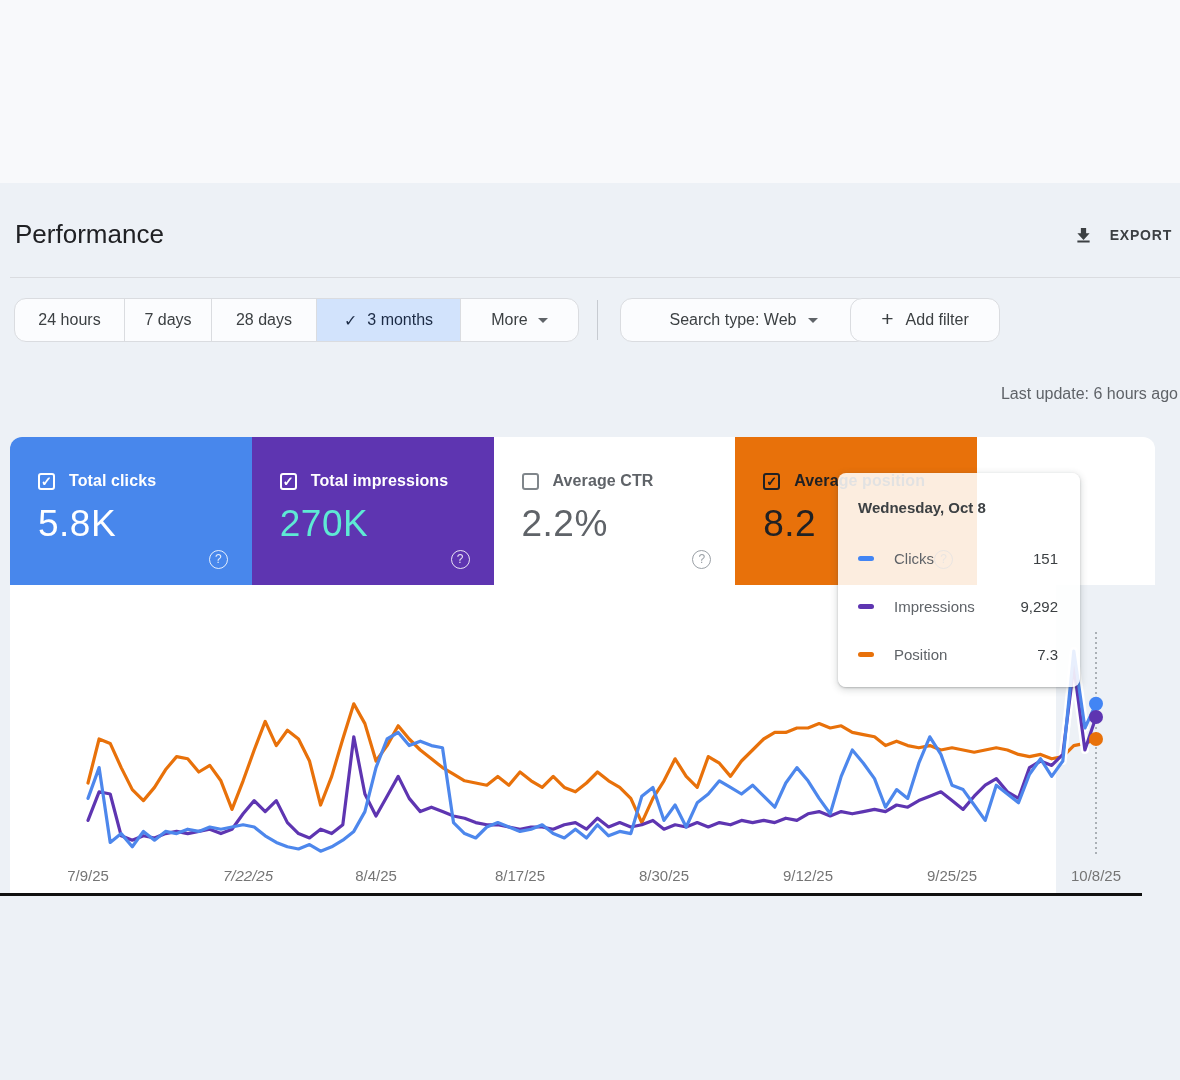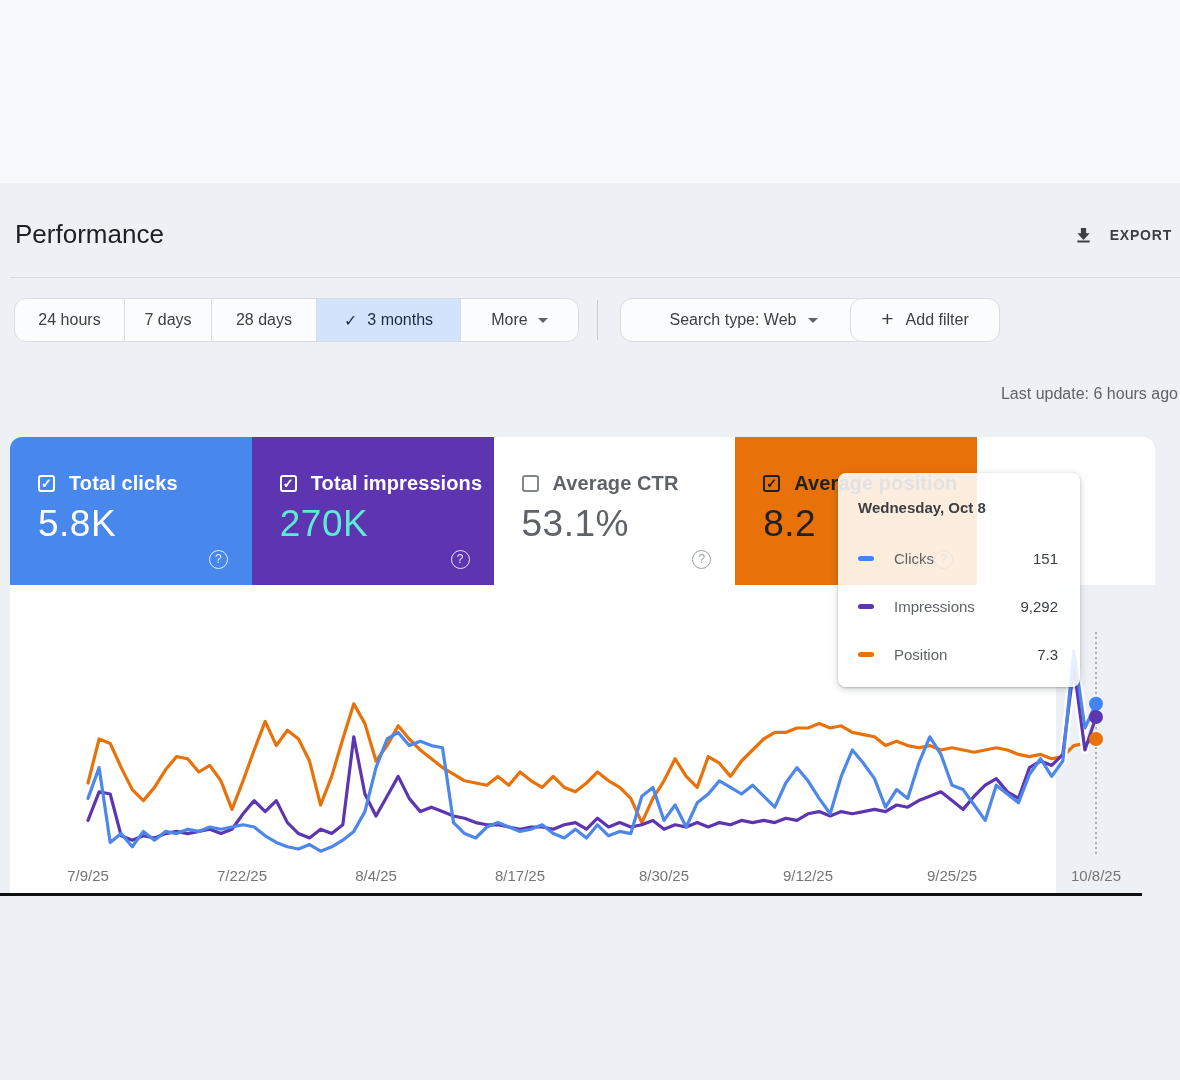--- a/index.html
+++ b/index.html
@@ -32,21 +32,21 @@
   .pill.add-filter { left:850px; width:150px; }
   .plus-glyph { font-size:21px; color:#3c4043; font-weight:400; margin-top:-2px; }
   .last-update { position:absolute; right:2px; top:385px; font-size:16px; color:#5f6368; }
 
   
   .cards-wrap { position:absolute; left:10px; top:437px; width:1145px; height:148px; background:#ffffff; border-radius:12px 12px 0 0; z-index:1; }
   .mcard { position:absolute; top:0; height:148px; cursor:pointer; }
   .mcard.first { border-radius:12px 0 0 0; }
   .mcard-head { position:absolute; left:38px; top:472px; display:flex; align-items:center; gap:14px; }
   .cb { width:17px; height:17px; border:2px solid; border-radius:3px; font-size:13px; font-weight:700; line-height:13px; text-align:center; flex:0 0 auto; }
-  .mcard-label { font-size:20px; font-weight:700; letter-spacing:0.1px; }
+  .mcard-label { font-size:16px; font-weight:700; letter-spacing:0.1px; }
   .mcard-value { position:absolute; left:38px; top:503px; font-size:37px; font-weight:400; letter-spacing:0.5px; }
   .help-icon { position:absolute; right:24px; bottom:16px; width:19px; height:19px; border:1.5px solid; border-radius:50%; font-size:12px; line-height:16px; text-align:center; font-weight:400; }
 
   
   .chart-wrap { position:absolute; left:10px; top:585px; width:1046px; height:308px; background:#ffffff; z-index:0; }
   .chart-svg { position:absolute; left:0; top:0; }
   .x-label { position:absolute; top:282px; transform:translateX(-50%); font-size:15px; color:#757575; white-space:nowrap; }
   .bottom-line { position:absolute; left:0; top:893px; width:1142px; height:3px; background:#101010; z-index:3; }
 
   
@@ -122,21 +122,21 @@
         <span class="mcard-label" style="color: rgb(255, 255, 255);">Total impressions</span>
       </div>
       <div class="mcard-value" style="left: 28px; top: 66px; position: absolute; color: #5eead4;">270K</div>
       <span class="help-icon" style="border-color: rgba(255, 255, 255, 0.85); color: rgba(255, 255, 255, 0.85);">?</span>
     </div>
     <div class="mcard" style="left: 483.5px; width: 241.75px; background: rgb(255, 255, 255);">
       <div class="mcard-head" style="left: 28px; top: 35px; position: absolute;">
         <span class="cb" style="border-color: rgb(128, 134, 139); color: rgb(128, 134, 139);"></span>
         <span class="mcard-label" style="color: rgb(95, 99, 104);">Average CTR</span>
       </div>
-      <div class="mcard-value" style="left: 28px; top: 66px; position: absolute; color: rgb(95, 99, 104);">53.1%</div>
+      <div class="mcard-value" style="left: 28px; top: 66px; position: absolute; color: rgb(95, 99, 104);">2.2%</div>
       <span class="help-icon" style="border-color: rgb(154, 160, 166); color: rgb(154, 160, 166);">?</span>
     </div>
     <div class="mcard" style="left: 725.25px; width: 241.75px; background: rgb(232, 113, 10);">
       <div class="mcard-head" style="left: 28px; top: 35px; position: absolute;">
         <span class="cb" style="border-color: rgb(32, 33, 36); color: rgb(32, 33, 36);">✓</span>
         <span class="mcard-label" style="color: rgb(32, 33, 36);">Average position</span>
       </div>
       <div class="mcard-value" style="left: 28px; top: 66px; position: absolute; color: rgb(32, 33, 36);">8.2</div>
       <span class="help-icon" style="border-color: rgba(32, 33, 36, 0.75); color: rgba(32, 33, 36, 0.75);">?</span>
     </div>
@@ -149,21 +149,21 @@
         <polyline points="1052.8,169.4 1063.8,81.4 1074.9,165.0" fill="none" stroke="#ffffff" stroke-width="8" stroke-linejoin="round" stroke-linecap="round"></polyline>
         <polyline points="1052.8,176.0 1063.8,66.0 1074.9,143.0" fill="none" stroke="#ffffff" stroke-width="8" stroke-linejoin="round" stroke-linecap="round"></polyline>
         <polyline points="78.0,235.4 89.1,206.8 100.2,209.0 111.2,250.8 122.3,255.2 133.4,250.8 144.5,253.0 155.5,248.6 166.6,246.4 177.7,248.6 188.8,246.4 199.8,244.2 210.9,248.6 222.0,244.2 233.1,228.8 244.2,215.6 255.2,226.6 266.3,215.6 277.4,237.6 288.5,248.6 299.5,253.0 310.6,244.2 321.7,248.6 332.8,239.8 343.8,151.8 354.9,209.0 366.0,231.0 377.1,211.2 388.2,191.4 399.2,213.4 410.3,226.6 421.4,222.2 432.5,226.6 443.5,231.0 454.6,233.2 465.7,237.6 476.8,239.8 487.8,239.8 498.9,242.0 510.0,244.2 521.1,242.0 532.2,242.0 543.2,244.2 554.3,239.8 565.4,237.6 576.5,244.2 587.5,233.2 598.6,242.0 609.7,237.6 620.8,242.0 631.8,239.8 642.9,235.4 654.0,244.2 665.1,239.8 676.2,242.0 687.2,237.6 698.3,242.0 709.4,237.6 720.5,239.8 731.5,235.4 742.6,237.6 753.7,235.4 764.8,237.6 775.8,233.2 786.9,235.4 798.0,228.8 809.1,226.6 820.2,231.0 831.2,226.6 842.3,228.8 853.4,226.6 864.5,224.4 875.5,226.6 886.6,220.0 897.7,222.2 908.8,215.6 919.8,211.2 930.9,206.8 942.0,215.6 953.1,224.4 964.2,211.2 975.2,200.2 986.3,193.6 997.4,206.8 1008.5,213.4 1019.5,182.6 1030.6,176.0 1041.7,180.4 1052.8,169.4 1063.8,81.4 1074.9,165.0 1086.0,132.0" fill="none" stroke="#5e35b1" stroke-width="3.2" stroke-linejoin="round" stroke-linecap="round"></polyline>
         <polyline points="78.0,213.4 89.1,182.6 100.2,257.4 111.2,248.6 122.3,261.8 133.4,246.4 144.5,255.2 155.5,246.4 166.6,248.6 177.7,244.2 188.8,246.4 199.8,242.0 210.9,244.2 222.0,242.0 233.1,239.8 244.2,242.0 255.2,250.8 266.3,257.4 277.4,261.8 288.5,264.0 299.5,259.6 310.6,266.2 321.7,261.8 332.8,255.2 343.8,246.4 354.9,226.6 366.0,182.6 377.1,154.0 388.2,147.4 399.2,160.6 410.3,156.2 421.4,160.6 432.5,162.8 443.5,237.6 454.6,248.6 465.7,253.0 476.8,242.0 487.8,237.6 498.9,242.0 510.0,246.4 521.1,244.2 532.2,239.8 543.2,248.6 554.3,253.0 565.4,244.2 576.5,253.0 587.5,239.8 598.6,250.8 609.7,246.4 620.8,248.6 631.8,211.2 642.9,202.4 654.0,235.4 665.1,220.0 676.2,242.0 687.2,217.8 698.3,209.0 709.4,195.8 720.5,202.4 731.5,209.0 742.6,200.2 753.7,211.2 764.8,222.2 775.8,198.0 786.9,182.6 798.0,195.8 809.1,213.4 820.2,228.8 831.2,191.4 842.3,165.0 853.4,178.2 864.5,193.6 875.5,222.2 886.6,204.6 897.7,213.4 908.8,178.2 919.8,151.8 930.9,169.4 942.0,200.2 953.1,204.6 964.2,220.0 975.2,235.4 986.3,200.2 997.4,209.0 1008.5,217.8 1019.5,189.2 1030.6,173.8 1041.7,191.4 1052.8,176.0 1063.8,66.0 1074.9,143.0 1086.0,118.8" fill="none" stroke="#4d87ec" stroke-width="3.2" stroke-linejoin="round" stroke-linecap="round"></polyline>
         <circle cx="1086" cy="118.80000000000001" r="7" fill="#4285f4"></circle>
         <circle cx="1086" cy="132" r="7" fill="#5e35b1"></circle>
         <circle cx="1086" cy="154" r="7" fill="#e8710a"></circle>
       </svg></div>
   <div id="x-axis-labels">
       <div class="x-label" style="left: 78px;">7/9/25</div>
-      <div class="x-label" style="left: 232px;">7/22/25</div>
+      <div class="x-label" style="left: 238px; font-style: italic;">7/22/25</div>
       <div class="x-label" style="left: 366px;">8/4/25</div>
       <div class="x-label" style="left: 510px;">8/17/25</div>
       <div class="x-label" style="left: 654px;">8/30/25</div>
       <div class="x-label" style="left: 798px;">9/12/25</div>
       <div class="x-label" style="left: 942px; text-align: center;">9/25/25</div>
       <div class="x-label" style="left: 1086px;">10/8/25</div>
     </div>
 </div>
 
 <div class="bottom-line"></div>

